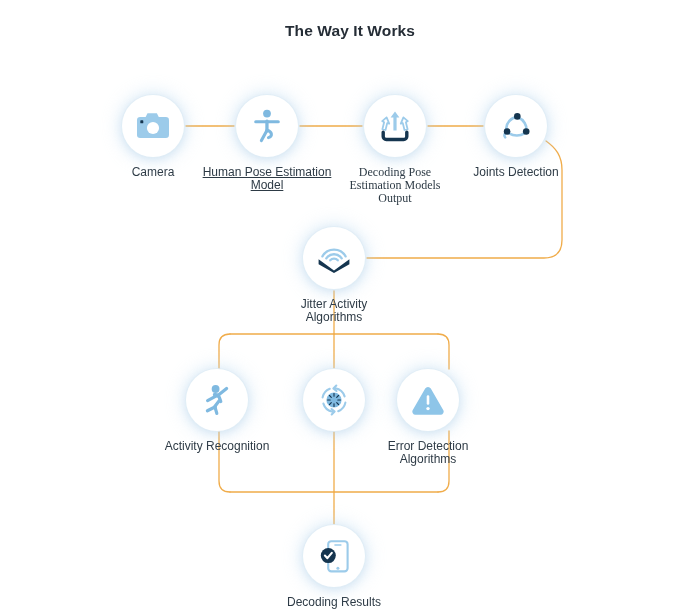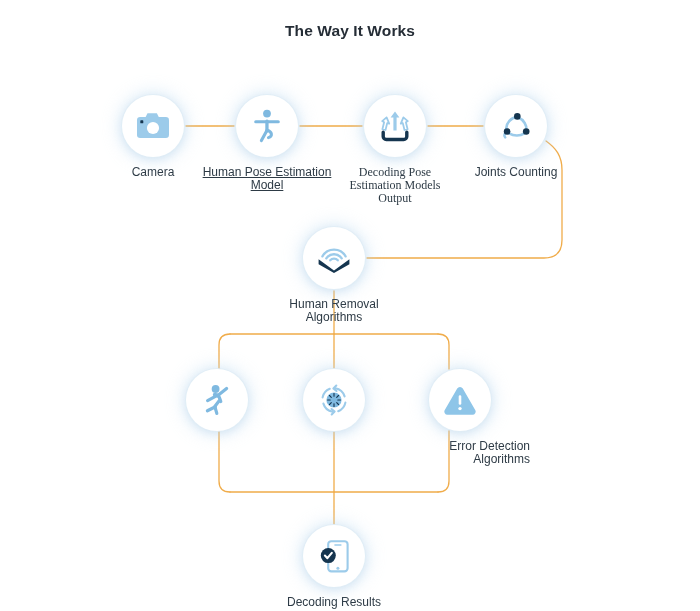--- a/index.html
+++ b/index.html
@@ -146,47 +146,48 @@
       <svg width="33" height="31" viewBox="0 0 33 31">
         <path d="M16.6 6.4 C11.4 6.4 5.6 12.4 6.4 18.4" fill="none" stroke="#9ccbea" stroke-width="2.6" stroke-linecap="round"></path>
         <path d="M18.6 6.8 C23.6 8.6 27.2 14.6 26.4 19.2" fill="none" stroke="#9ccbea" stroke-width="2.6" stroke-linecap="round"></path>
         <path d="M9.6 22.6 C13.6 25.2 20.4 25.2 24.2 22.4" fill="none" stroke="#9ccbea" stroke-width="2.6" stroke-linecap="round"></path>
         <path d="M7.6 20.6 C4.6 21.6 3.4 24.6 5.2 26.4" fill="none" stroke="#9ccbea" stroke-width="2.6" stroke-linecap="round"></path>
         <circle cx="17.3" cy="5.4" r="3.3" fill="#15354f"></circle>
         <circle cx="7.1" cy="20.5" r="3.3" fill="#15354f"></circle>
         <circle cx="26.2" cy="20.5" r="3.3" fill="#15354f"></circle>
       </svg>
     </div>
-    <div class="caption">Joints Counting</div>
+    <div class="caption">Joints Detection</div>
   </div>
 
   <div class="node" style="left:334px; top:227px;">
     <div class="disc">
       <svg width="36" height="30" viewBox="0 0 36 30">
         <path d="M6.4 13.4 A13.4 13.4 0 0 1 29.6 13.4" fill="none" stroke="#9ccbea" stroke-width="2.3" stroke-linecap="round"></path>
         <path d="M10.3 15.4 A9.2 9.2 0 0 1 25.7 15.4" fill="none" stroke="#9ccbea" stroke-width="2.3" stroke-linecap="round"></path>
         <path d="M14.2 17.3 A5 5 0 0 1 21.8 17.3" fill="none" stroke="#9ccbea" stroke-width="2.3" stroke-linecap="round"></path>
         <path d="M2.6 16.2 L18 27.6 L33.4 16.2 L33.4 21.2 L18 29.9 L2.6 21.2 Z" fill="#15354f"></path>
       </svg>
     </div>
-    <div class="caption">Human Removal
+    <div class="caption">Jitter Activity
 Algorithms</div>
   </div>
 
   <div class="node" style="left:217px; top:369px;">
     <div class="disc">
       <svg width="32" height="33" viewBox="0 0 32 33">
         <circle cx="14.6" cy="5" r="3.9" fill="#7fb9e0"></circle>
         <path d="M13.4 10.6 C15.6 10.2 17.6 11.4 18.4 13.6 L19.8 17.6" stroke="#7fb9e0" stroke-width="3.2" stroke-linecap="round" fill="none"></path>
         <path d="M16.2 12 L25.6 4.4" stroke="#7fb9e0" stroke-width="3.2" stroke-linecap="round" fill="none"></path>
         <path d="M14.4 12.4 L6.6 16.6" stroke="#7fb9e0" stroke-width="3.2" stroke-linecap="round" fill="none"></path>
         <path d="M18.2 16.8 L13.8 22.4 L15.8 29.4" stroke="#7fb9e0" stroke-width="3.2" stroke-linecap="round" stroke-linejoin="round" fill="none"></path>
         <path d="M14.4 22.8 L6.4 26.8" stroke="#7fb9e0" stroke-width="3.2" stroke-linecap="round" fill="none"></path>
       </svg>
     </div>
+    <div class="caption">Activity Recognition</div>
   </div>
 
   <div class="node" style="left:334px; top:369px;">
     <div class="disc">
       <svg width="34" height="34" viewBox="0 0 34 34">
         <circle cx="17" cy="17" r="7.6" fill="#7fb9e0"></circle>
         <g stroke="#15354f" stroke-width="1.1" stroke-linecap="round">
           <path d="M17 10.6 V13.2"></path>
             <path d="M17 20.8 V23.4"></path>
           <path d="M10.6 17 H13.2"></path>
@@ -199,21 +200,21 @@
         <path d="M27.6 13.4 A11.8 11.8 0 0 0 18.4 5.2" fill="none" stroke="#9ccbea" stroke-width="2.1" stroke-linecap="round"></path>
         <path d="M6.4 20.6 A11.8 11.8 0 0 0 15.6 28.8" fill="none" stroke="#9ccbea" stroke-width="2.1" stroke-linecap="round"></path>
         <path d="M5.6 14.4 A11.8 11.8 0 0 1 12.8 5.8" fill="none" stroke="#9ccbea" stroke-width="2.1" stroke-linecap="round"></path>
         <path d="M28.4 19.6 A11.8 11.8 0 0 1 21.2 28.2" fill="none" stroke="#9ccbea" stroke-width="2.1" stroke-linecap="round"></path>
         <path d="M19.3 2.6 L16.4 5.4 L19.5 8" fill="none" stroke="#9ccbea" stroke-width="2.1" stroke-linecap="round" stroke-linejoin="round"></path>
         <path d="M14.7 31.4 L17.6 28.6 L14.5 26" fill="none" stroke="#9ccbea" stroke-width="2.1" stroke-linecap="round" stroke-linejoin="round"></path>
       </svg>
     </div>
   </div>
 
-  <div class="node" style="left:460px; top:369px;text-align:right;">
+  <div class="node" style="left:428px; top:369px;">
     <div class="disc">
       <svg width="34" height="31" viewBox="0 0 34 31">
         <path d="M14.2 3.6 a3.3 3.3 0 0 1 5.6 0 L32.2 25 a3.1 3.1 0 0 1 -2.8 4.7 H4.6 A3.1 3.1 0 0 1 1.8 25 Z" fill="#8ec5e8"></path>
         <rect x="15.7" y="10.2" width="2.6" height="9.6" rx="1.3" fill="#ffffff"></rect>
         <circle cx="17" cy="23.6" r="1.7" fill="#ffffff"></circle>
       </svg>
     </div>
     <div class="caption">Error Detection
 Algorithms</div>
   </div>

